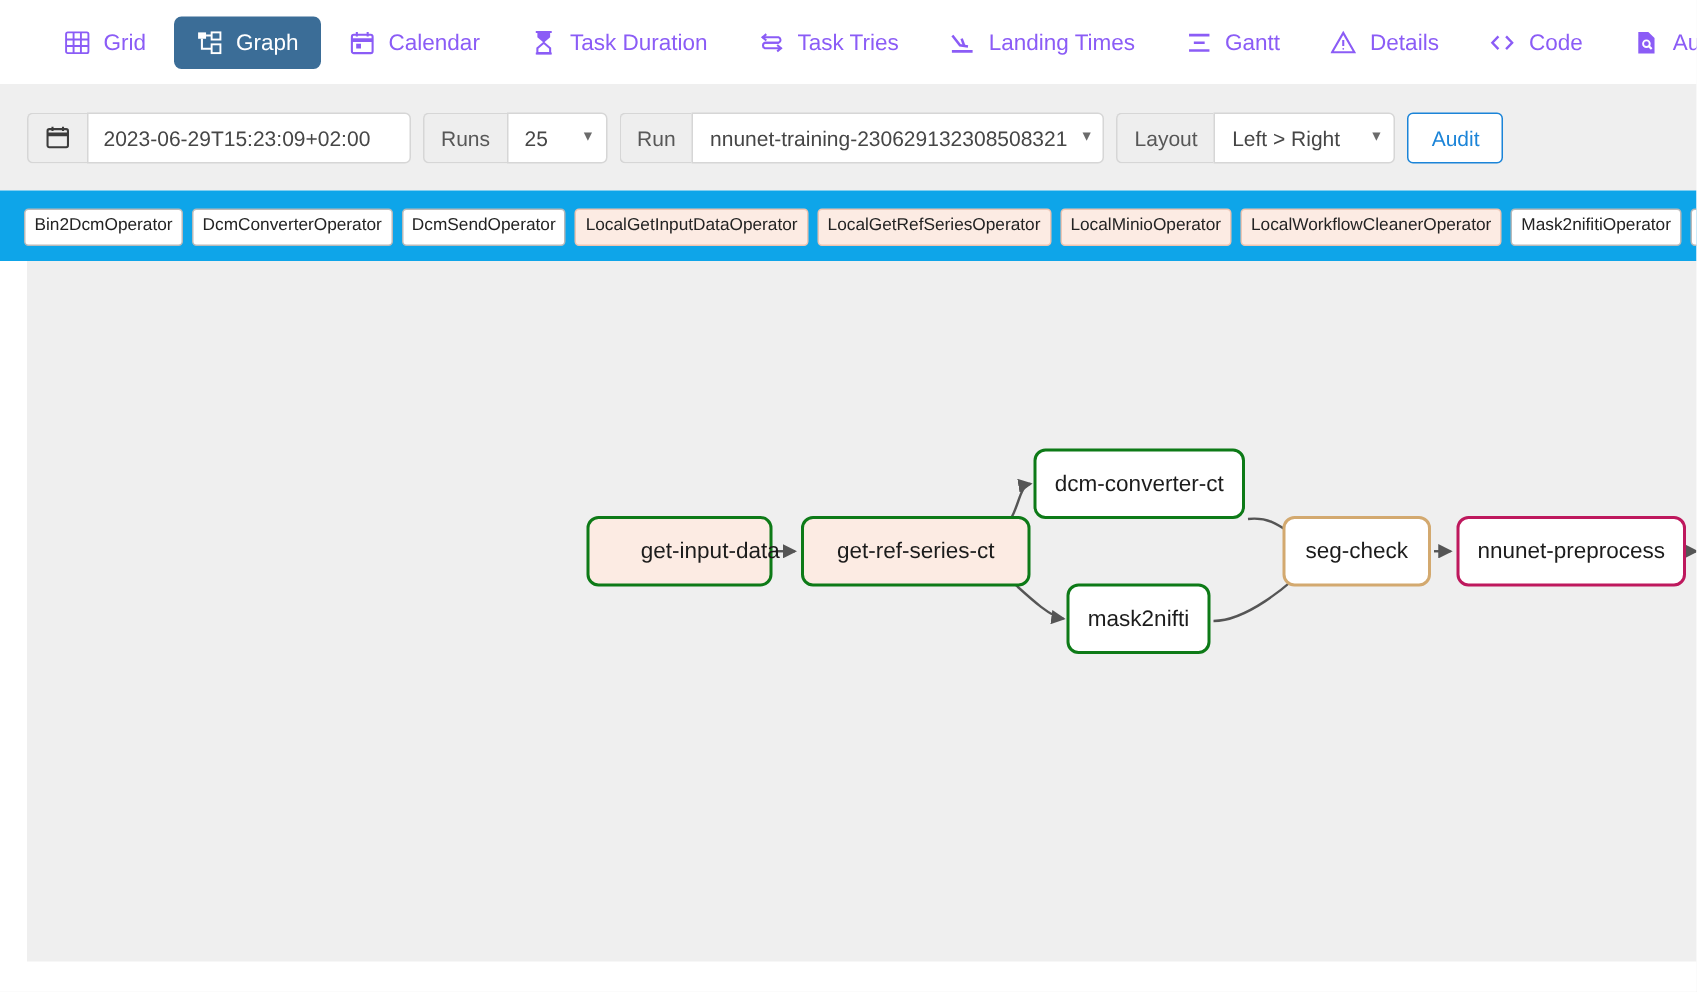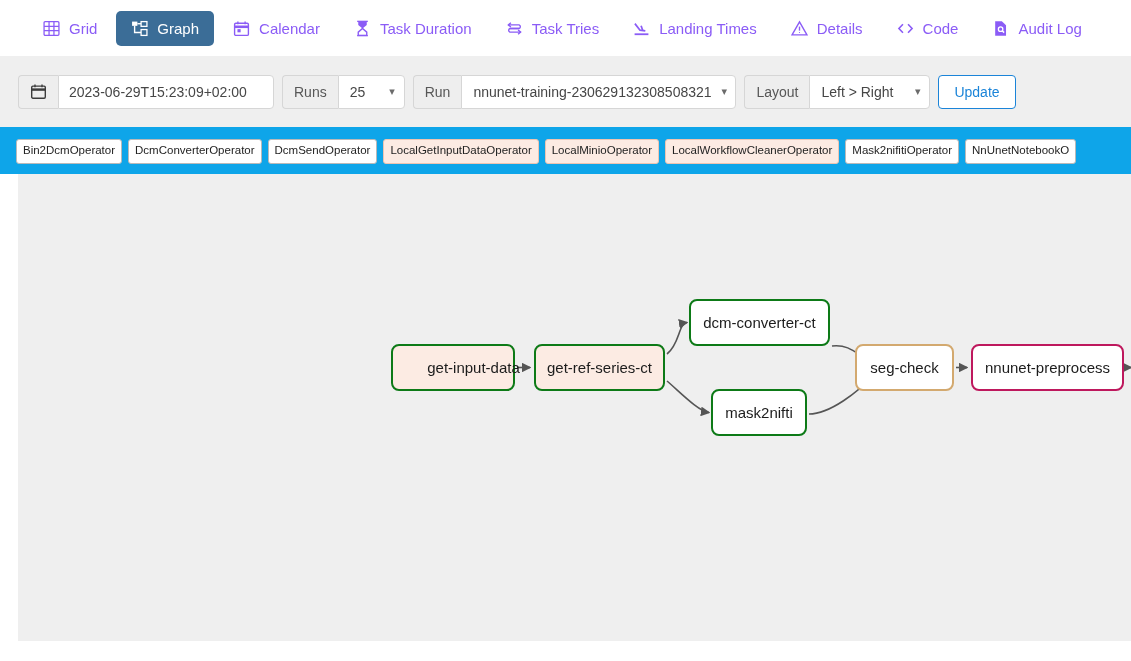--- a/index.html
+++ b/index.html
@@ -235,20 +235,30 @@
     <span class="nav-icon">
       <svg width="17" height="17" viewBox="0 0 16 16" fill="none" stroke="currentColor" stroke-width="1.4">
         <path d="M1.8 3.4 L6.6 9.6 L11.6 10.3" stroke-width="1.6"></path>
         <path d="M7.6 5.4 L9.2 9.9" stroke-width="1.6"></path>
         <line x1="1.5" y1="13.4" x2="14.5" y2="13.4" stroke-width="1.7"></line>
       </svg>
     </span>
     <span>Landing Times</span>
   </a>
 
+  <a class="nav-item">
+    <span class="nav-icon">
+      <svg width="17" height="17" viewBox="0 0 16 16" fill="none" stroke="currentColor" stroke-width="1.6">
+        <line x1="1.6" y1="3.2" x2="14.4" y2="3.2"></line>
+        <line x1="4.6" y1="8" x2="11.4" y2="8"></line>
+        <line x1="1.6" y1="12.8" x2="14.4" y2="12.8"></line>
+      </svg>
+    </span>
+    <span>Gantt</span>
+  </a>
 
   <a class="nav-item">
     <span class="nav-icon">
       <svg width="17" height="17" viewBox="0 0 16 16" fill="none" stroke="currentColor" stroke-width="1.3">
         <path d="M8 1.8 L15 14 H1 Z"></path>
         <line x1="8" y1="6.2" x2="8" y2="10"></line>
         <circle cx="8" cy="11.8" r="0.55" fill="currentColor" stroke="none"></circle>
       </svg>
     </span>
     <span>Details</span>
@@ -307,28 +317,29 @@
   </div>
 
   <div class="input-group">
     <div class="ig-addon left">Layout</div>
     <div class="ig-select sel-layout">
       <span>Left &gt; Right</span>
       <span class="caret">▾</span>
     </div>
   </div>
 
-  <button id="update-button">Update</button>
+  <button id="update-button">Audit</button>
 </div>
 
 <div id="legend">
   <span class="badge">Bin2DcmOperator</span>
   <span class="badge">DcmConverterOperator</span>
   <span class="badge">DcmSendOperator</span>
   <span class="badge tinted">LocalGetInputDataOperator</span>
+  <span class="badge tinted">LocalGetRefSeriesOperator</span>
   <span class="badge tinted">LocalMinioOperator</span>
   <span class="badge tinted">LocalWorkflowCleanerOperator</span>
   <span class="badge">Mask2nifitiOperator</span>
   <span class="badge">NnUnetNotebookO</span>
 </div>
 
 <div id="graph-canvas">
 
   <svg id="edges-layer" width="1113" height="467">
     <defs>
@@ -344,21 +355,21 @@
       <path d="M 791 240 C 812 240 840 218 857 200"></path>
       <path d="M 938 193.5 L 949 193.5"></path>
       <path d="M 1108 193.5 L 1113 193.5"></path>
     </g>
   </svg>
 
   <div class="node green tinted" style="left:373px; top:170px; width:124px; height:47px;padding-left:41px;">
     <span>get-input-data</span>
   </div>
 
-  <div class="node green tinted" style="left:516px; top:170px; width:131px; height:47px;">
+  <div class="node green tinted" style="left:516px; top:170px; width:153px; height:47px;">
     <span>get-ref-series-ct</span>
   </div>
 
   <div class="node green" style="left:671px; top:125px; width:141px; height:47px;">
     <span>dcm-converter-ct</span>
   </div>
 
   <div class="node green" style="left:693px; top:215px; width:96px; height:47px;">
     <span>mask2nifti</span>
   </div>

